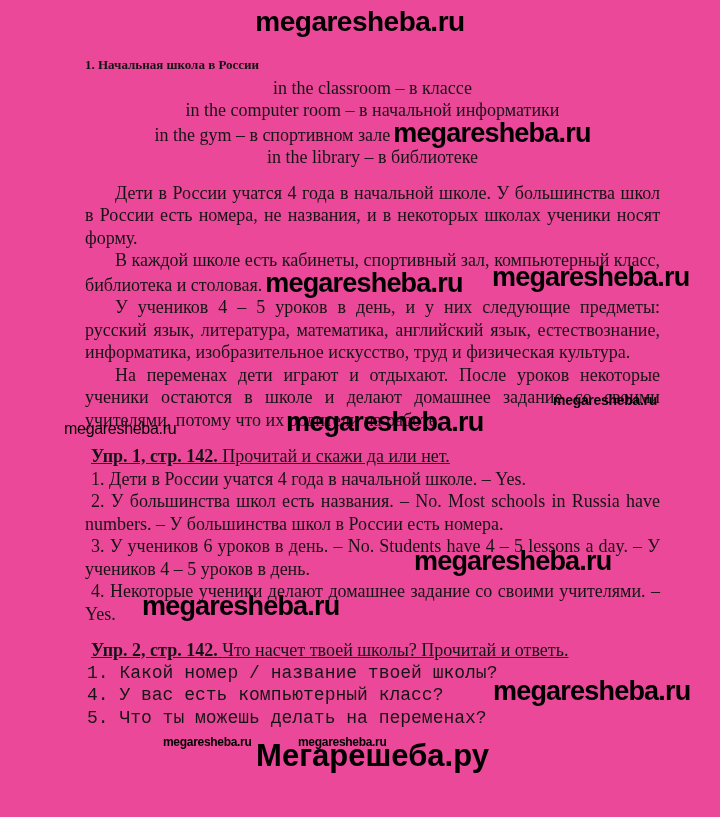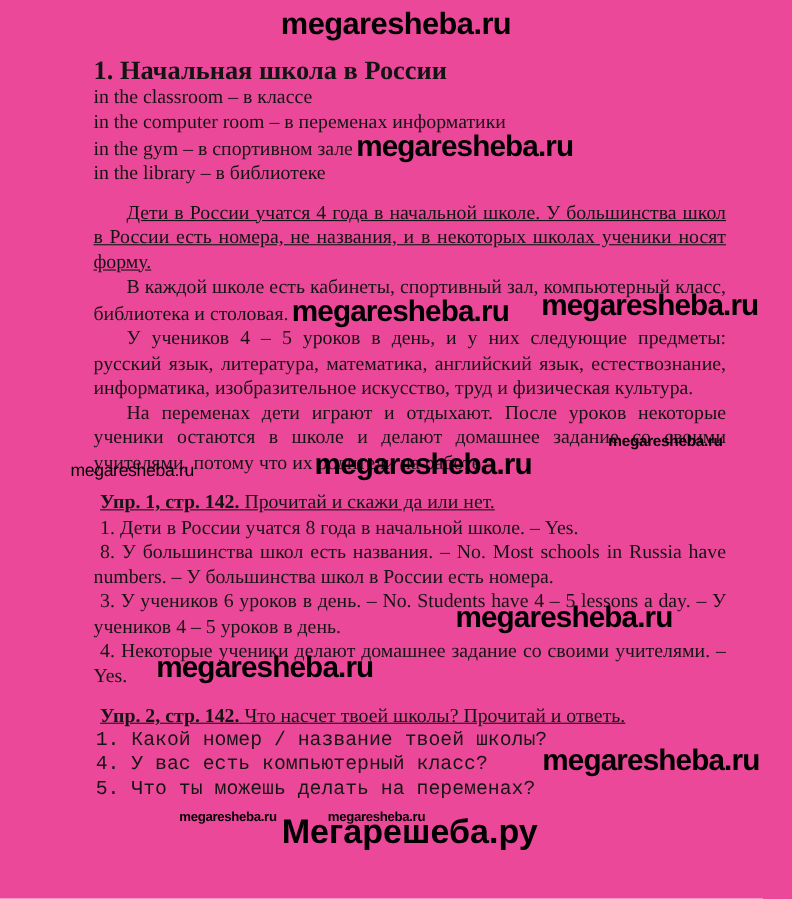--- a/index.html
+++ b/index.html
@@ -8,33 +8,33 @@
     position:relative; width:720px; height:817px; margin:0 auto;
     background:#ec4899; color:#141414; overflow:hidden;
     font-family:"Liberation Serif", serif;
   }
   .wm-header {
     padding-top:4px; text-align:center; color:#000;
     font-family:"Liberation Sans", sans-serif; font-weight:bold;
     font-size:28px; line-height:36px; letter-spacing:-0.5px;
   }
   .content { padding:0 60px 0 85px; font-size:18px; line-height:22.5px; }
-  .title { margin-top:14px; font-weight:bold; font-size:24px; }
-  .vocab-line { white-space:nowrap; }
+  .title { margin-top:14px; font-weight:bold; font-size:13px; }
+  .vocab-line { white-space:nowrap;text-align:center; }
   .wm {
     font-family:"Liberation Sans", sans-serif; font-weight:bold;
     font-size:27px; letter-spacing:-0.8px; color:#000; line-height:22.5px;
   }
   .wm-inline { margin-left:3px; vertical-align:-1px; }
   .abs { position:absolute; line-height:normal; white-space:nowrap; }
   .wm-small { font-family:"Liberation Sans", sans-serif; font-weight:bold; font-size:14px; letter-spacing:-0.3px; color:#000; }
   .wm-tiny  { font-family:"Liberation Sans", sans-serif; font-weight:bold; font-size:12px; letter-spacing:-0.3px; color:#000; }
   .wm-plain { font-family:"Liberation Sans", sans-serif; font-weight:normal; font-size:16px; letter-spacing:-0.3px; color:#000; }
   .para { text-indent:30px; text-align:justify; }
-  .para.first { margin-top:13px;text-decoration:underline; }
+  .para.first { margin-top:13px; }
   .ex-head { margin-top:14px; text-indent:6px;text-decoration:underline; }
   .ex-head.ex2 { }
   .ex-head b { font-weight:bold; }
   .ex-item { text-indent:6px; text-align:justify; }
   .q-item { text-indent:2px;font-family:Liberation Mono, monospace; }
   .footer {
     margin-top:8px; text-align:center; color:#000;
     font-family:"Liberation Sans", sans-serif; font-weight:bold;
     font-size:31px; line-height:38px;
   }
@@ -45,37 +45,37 @@
 <div class="page">
 
   <div class="wm-header">megaresheba.ru</div>
 
   <div class="content">
 
     <div class="title">1. Начальная школа в России</div>
 
     <div>
       <div class="vocab-line">in the classroom – в классе</div>
-      <div class="vocab-line">in the computer room – в переменах информатики</div>
+      <div class="vocab-line">in the computer room – в начальной информатики</div>
       <div class="vocab-line"><span>in the gym – в спортивном зале</span><span class="wm wm-inline">megaresheba.ru</span></div>
       <div class="vocab-line">in the library – в библиотеке</div>
     </div>
 
     <p class="para first">Дети в России учатся 4 года в начальной школе. У большинства школ в России есть номера, не названия, и в некоторых школах ученики носят форму.</p>
 
     <p class="para"><span>В каждой школе есть кабинеты, спортивный зал, компьютерный класс, библиотека и столовая.</span><span class="wm wm-inline">megaresheba.ru</span></p>
 
     <p class="para">У учеников 4 – 5 уроков в день, и у них следующие предметы: русский язык, литература, математика, английский язык, естествознание, информатика, изобразительное искусство, труд и физическая культура.</p>
 
     <p class="para">На переменах дети играют и отдыхают. После уроков некоторые ученики остаются в школе и делают домашнее задание со своими учителями, потому что их родители на работе.</p>
 
     <p class="ex-head"><b>Упр. 1, стр. 142.</b> <span>Прочитай и скажи да или нет.</span></p>
 
-    <p class="ex-item">1. Дети в России учатся 8 года в начальной школе. – Yes.</p>
-    <p class="ex-item">8. У большинства школ есть названия. – No. Most schools in Russia have numbers. – У большинства школ в России есть номера.</p>
+    <p class="ex-item">1. Дети в России учатся 4 года в начальной школе. – Yes.</p>
+    <p class="ex-item">2. У большинства школ есть названия. – No. Most schools in Russia have numbers. – У большинства школ в России есть номера.</p>
     <p class="ex-item">3. У учеников 6 уроков в день. – No. Students have 4 – 5 lessons a day. – У учеников 4 – 5 уроков в день.</p>
     <p class="ex-item">4. Некоторые ученики делают домашнее задание со своими учителями. – Yes.</p>
 
     <p class="ex-head ex2"><b>Упр. 2, стр. 142.</b> <span>Что насчет твоей школы? Прочитай и ответь.</span></p>
 
     <p class="ex-item q-item">1. Какой номер / название твоей школы?</p>
     <p class="ex-item q-item">4. У вас есть компьютерный класс?</p>
     <p class="ex-item q-item">5. Что ты можешь делать на переменах?</p>
 
     <div class="footer">Мегарешеба.ру</div>

